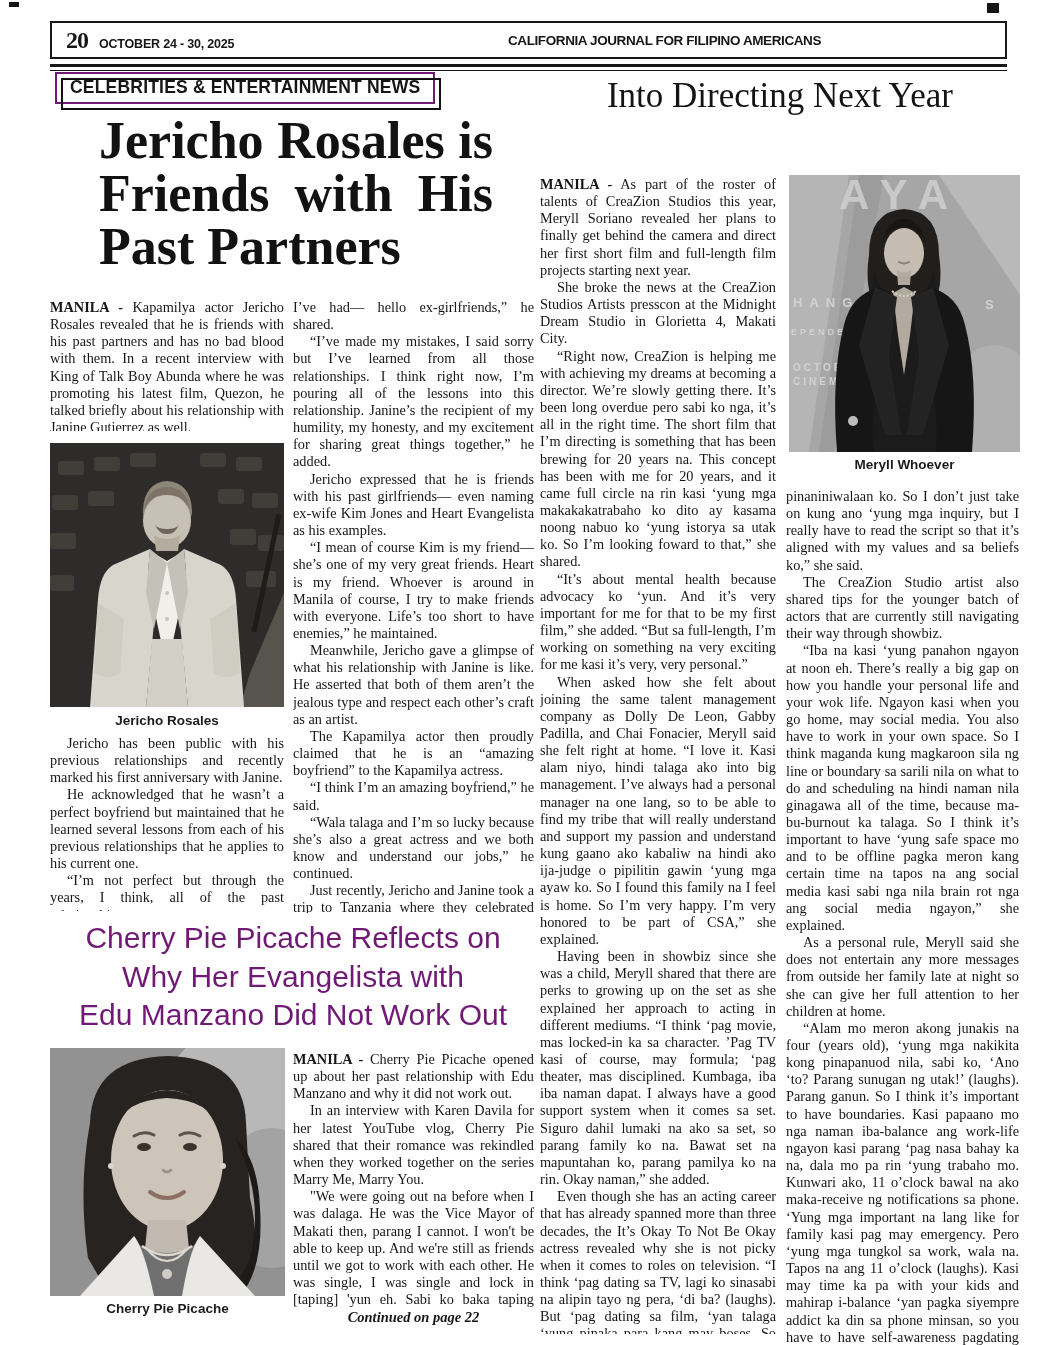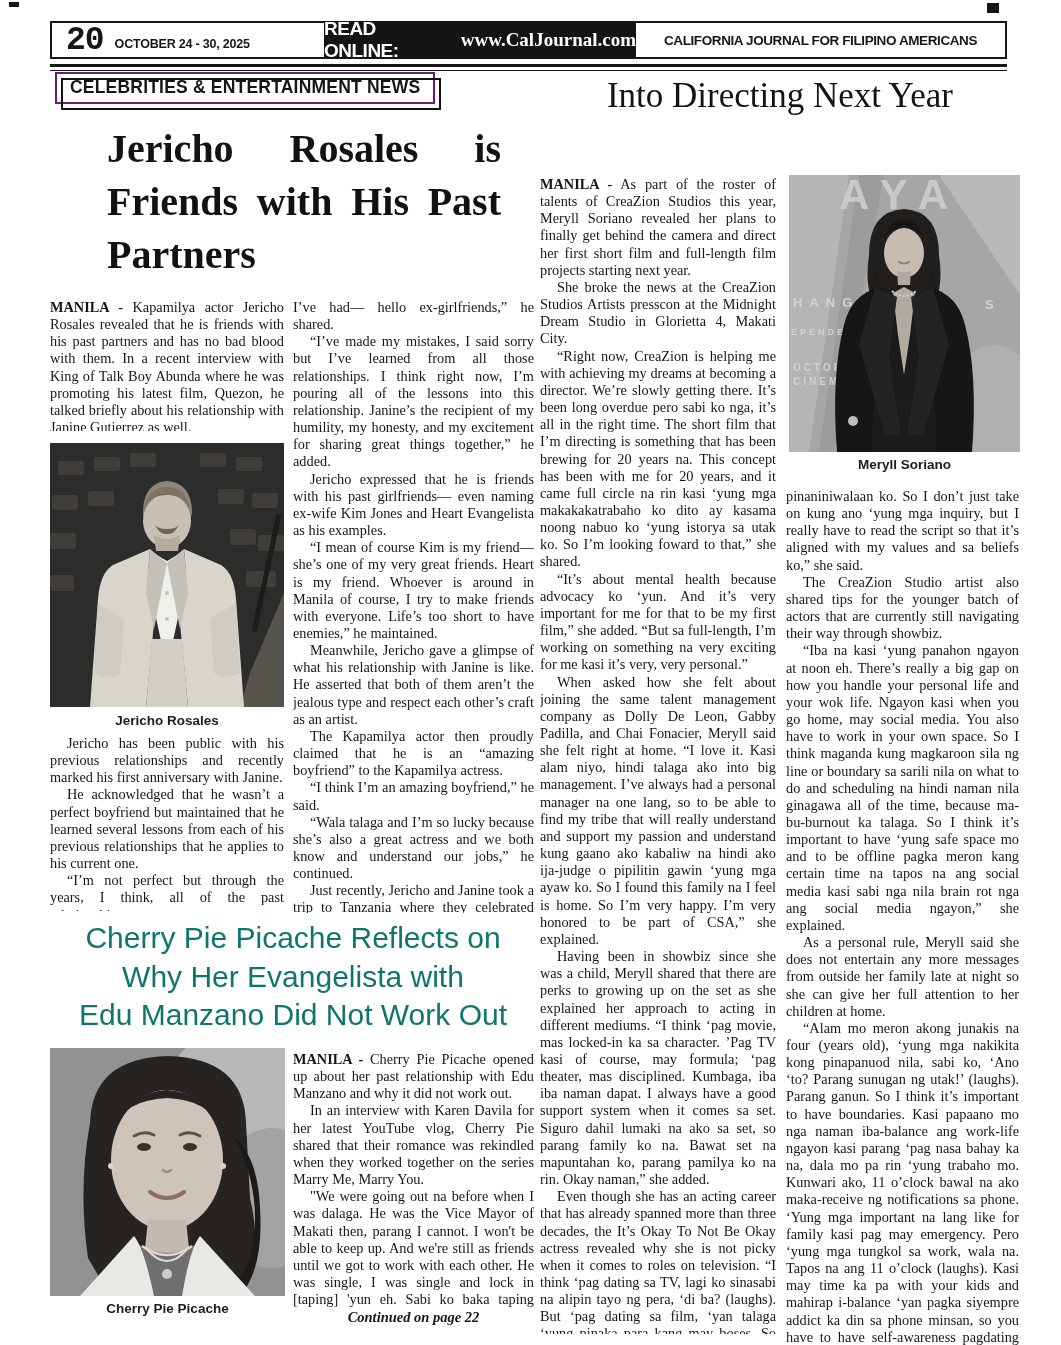--- a/index.html
+++ b/index.html
@@ -7,46 +7,46 @@
         font-family:"Liberation Serif",serif;color:#161616;}
 
   .regmark{position:absolute;background:#141414;}
   .mark-left{left:9px;top:2px;width:10px;height:5px;}
   .mark-right{left:987px;top:3px;width:12px;height:10px;}
 
   
   .topbar{position:absolute;left:50px;top:21px;width:953px;height:34px;
           border:2px solid #161616;display:flex;align-items:stretch;background:#fff;}
   .pageno-wrap{display:flex;align-items:center;padding-left:14px;width:272px;box-sizing:border-box;}
-  .pageno{font-family:Liberation Mono, monospace;font-weight:bold;font-size:33px;letter-spacing:-1px;line-height:1;}
+  .pageno{font-family:Liberation Serif, serif;font-weight:bold;font-size:24px;letter-spacing:-1px;line-height:1;}
   .issue-date{font-family:"Liberation Sans",sans-serif;font-weight:bold;font-size:12.5px;
               margin-left:11px;margin-top:7px;letter-spacing:-0.2px;}
   .readonline{background:#141414;color:#fff;display:flex;align-items:center;justify-content:center;
               width:312px;gap:7px;flex:0 0 auto;}
   .readonline .ro-label{font-family:"Liberation Sans",sans-serif;font-weight:bold;font-size:19px;letter-spacing:-0.5px;}
   .readonline .ro-url{font-family:"Liberation Serif",serif;font-weight:bold;font-size:19px;}
   .masthead{flex:1;display:flex;align-items:center;justify-content:center;
             font-family:"Liberation Sans",sans-serif;font-weight:bold;font-size:13.5px;letter-spacing:-0.4px;}
   .double-rule{position:absolute;left:50px;top:64px;width:957px;height:3px;
                border-top:3px solid #161616;border-bottom:1px solid #161616;}
 
   
   .banner{position:absolute;left:55px;top:72px;border:2px solid #701a75;background:#fff;z-index:2;
           padding:3px 13px 4px;font-family:"Liberation Sans",sans-serif;font-weight:bold;
           font-size:17.5px;letter-spacing:0.2px;}
   .banner::after{content:"";position:absolute;left:4px;top:4px;width:100%;height:100%;
                  border:2px solid #111;z-index:-1;}
 
   
-  .headline-jericho{position:absolute;left:99px;top:114px;width:394px;margin:8px;
-          font-family:"Liberation Serif",serif;font-weight:bold;font-size:40px;
+  .headline-jericho{position:absolute;left:99px;top:114px;width:394px;margin:0;
+          font-family:"Liberation Serif",serif;font-weight:bold;font-size:52px;
           line-height:53px;text-align:justify;color:#121212;}
   .headline-cherry{position:absolute;left:52px;top:919px;width:482px;text-align:center;
           font-family:"Liberation Sans",sans-serif;font-weight:400;font-size:30px;
-          line-height:38.5px;color:#0f766e;}
+          line-height:38.5px;color:#701a75;}
   .headline-meryll{position:absolute;left:540px;top:73px;width:480px;text-align:center;
           font-family:"Liberation Serif",serif;font-weight:400;font-size:35px;
           line-height:45px;color:#141414;}
 
   
   .col{position:absolute;overflow:hidden;}
   .body p{margin:0;font-size:14.3px;line-height:17.15px;text-align:justify;text-indent:17px;color:#161616;}
   .flush-first p:first-child{text-indent:0;}
   .colA {left:50px; top:299px; width:234px; height:132px;}
   .colA2{left:50px; top:735px; width:234px; height:176px;}
@@ -74,24 +74,20 @@
 
 <div class="page">
 
   <div class="regmark mark-left"></div>
   <div class="regmark mark-right"></div>
 
   <header class="topbar">
     <div class="pageno-wrap">
       <span class="pageno">20</span>
       <span class="issue-date">OCTOBER 24 - 30, 2025</span>
-    </div>
-    <div class="readonline">
-      <span class="ro-label">READ ONLINE:</span>
-      <span class="ro-url">www.CalJournal.com</span>
     </div>
     <div class="masthead">CALIFORNIA JOURNAL FOR FILIPINO AMERICANS</div>
   </header>
   <div class="double-rule"></div>
 
   <div class="banner">CELEBRITIES &amp; ENTERTAINMENT NEWS</div>
 
   <h1 class="headline-jericho">Jericho Rosales is Friends with His Past Partners</h1>
 
   <div class="col body flush-first colA">
@@ -236,21 +232,21 @@
       <path d="M86 96 Q76 150 88 170 L80 277 L150 277 L144 170 Q154 150 144 96 Q134 132 115 134 Q96 132 86 96 Z" fill="#1b1b1b"></path>
       <path d="M55 150 Q62 120 90 112 L108 122 L96 180 Q80 230 84 277 L48 277 Q42 200 55 150 Z" fill="#161616"></path>
       <path d="M176 150 Q169 120 141 112 L123 122 L135 180 Q151 230 147 277 L183 277 Q189 200 176 150 Z" fill="#161616"></path>
       <path d="M104 118 L115 112 L126 118 L121 160 L115 200 L109 160 Z" fill="#b3aa9f"></path>
       <path d="M108 122 L86 112 L70 170 L96 260 L112 260 L100 180 Z" fill="#232323"></path>
       <path d="M122 122 L144 112 L160 170 L134 260 L118 260 L130 180 Z" fill="#232323"></path>
       <path d="M103 116 Q115 126 127 116" stroke="#d8d4cc" stroke-width="2" fill="none" stroke-dasharray="2 2"></path>
       <circle cx="64" cy="246" r="5" fill="#bdbdbd"></circle>
     </svg>
   </div>
-  <div class="caption capM">Meryll Soriano</div>
+  <div class="caption capM">Meryll Whoever</div>
 
   <div class="col body flush-first colMD">
       <p>pinaniniwalaan ko. So I don’t just take on kung ano ‘yung mga inquiry, but I really have to read the script so that it’s aligned with my values and sa beliefs ko,” she said.</p>
       <p>The CreaZion Studio artist also shared tips for the younger batch of actors that are currently still navigating their way through showbiz.</p>
       <p>“Iba na kasi ‘yung panahon ngayon at noon eh. There’s really a big gap on how you handle your personal life and your wok life. Ngayon kasi when you go home, may social media. You also have to work in your own space. So I think maganda kung magkaroon sila ng line or boundary sa sarili nila on what to do and scheduling na hindi naman nila ginagawa all of the time, because ma-bu-burnout ka talaga. So I think it’s important to have ‘yung safe space mo and to be offline pagka meron kang certain time na tapos na ang social media kasi sabi nga nila brain rot nga ang social media ngayon,” she explained.</p>
       <p>As a personal rule, Meryll said she does not entertain any more messages from outside her family late at night so she can give her full attention to her children at home.</p>
       <p>“Alam mo meron akong junakis na four (years old), ‘yung mga nakikita kong pinapanuod nila, sabi ko, ‘Ano ‘to? Parang sunugan ng utak!’ (laughs). Parang ganun. So I think it’s important to have boundaries. Kasi papaano mo nga naman iba-balance ang work-life ngayon kasi parang ‘pag nasa bahay ka na, dala mo pa rin ‘yung trabaho mo. Kunwari ako, 11 o’clock bawal na ako maka-receive ng notifications sa phone. ‘Yung mga important na lang like for family kasi pag may emergency. Pero ‘yung mga tungkol sa work, wala na. Tapos na ang 11 o’clock (laughs). Kasi may time ka pa with your kids and mahirap i-balance ‘yan pagka siyempre addict ka din sa phone minsan, so you have to have self-awareness pagdating niyan. So it’s important,” she added. (MNS)</p>
     </div>
 
 </div>

